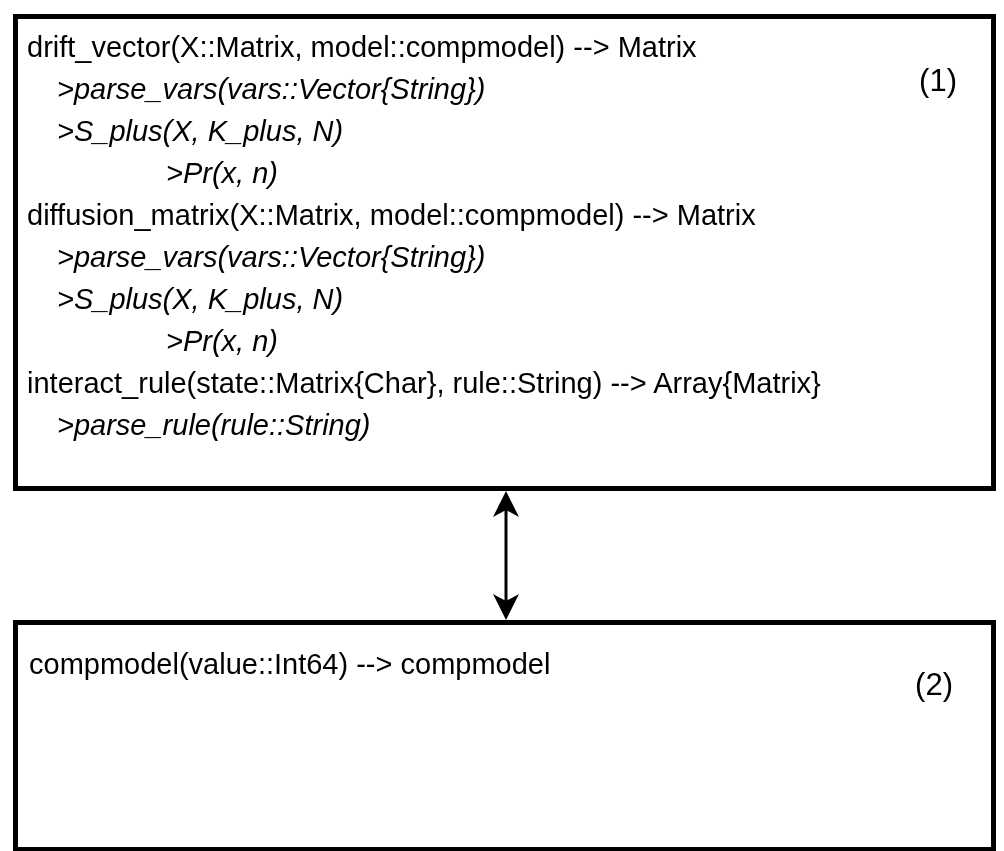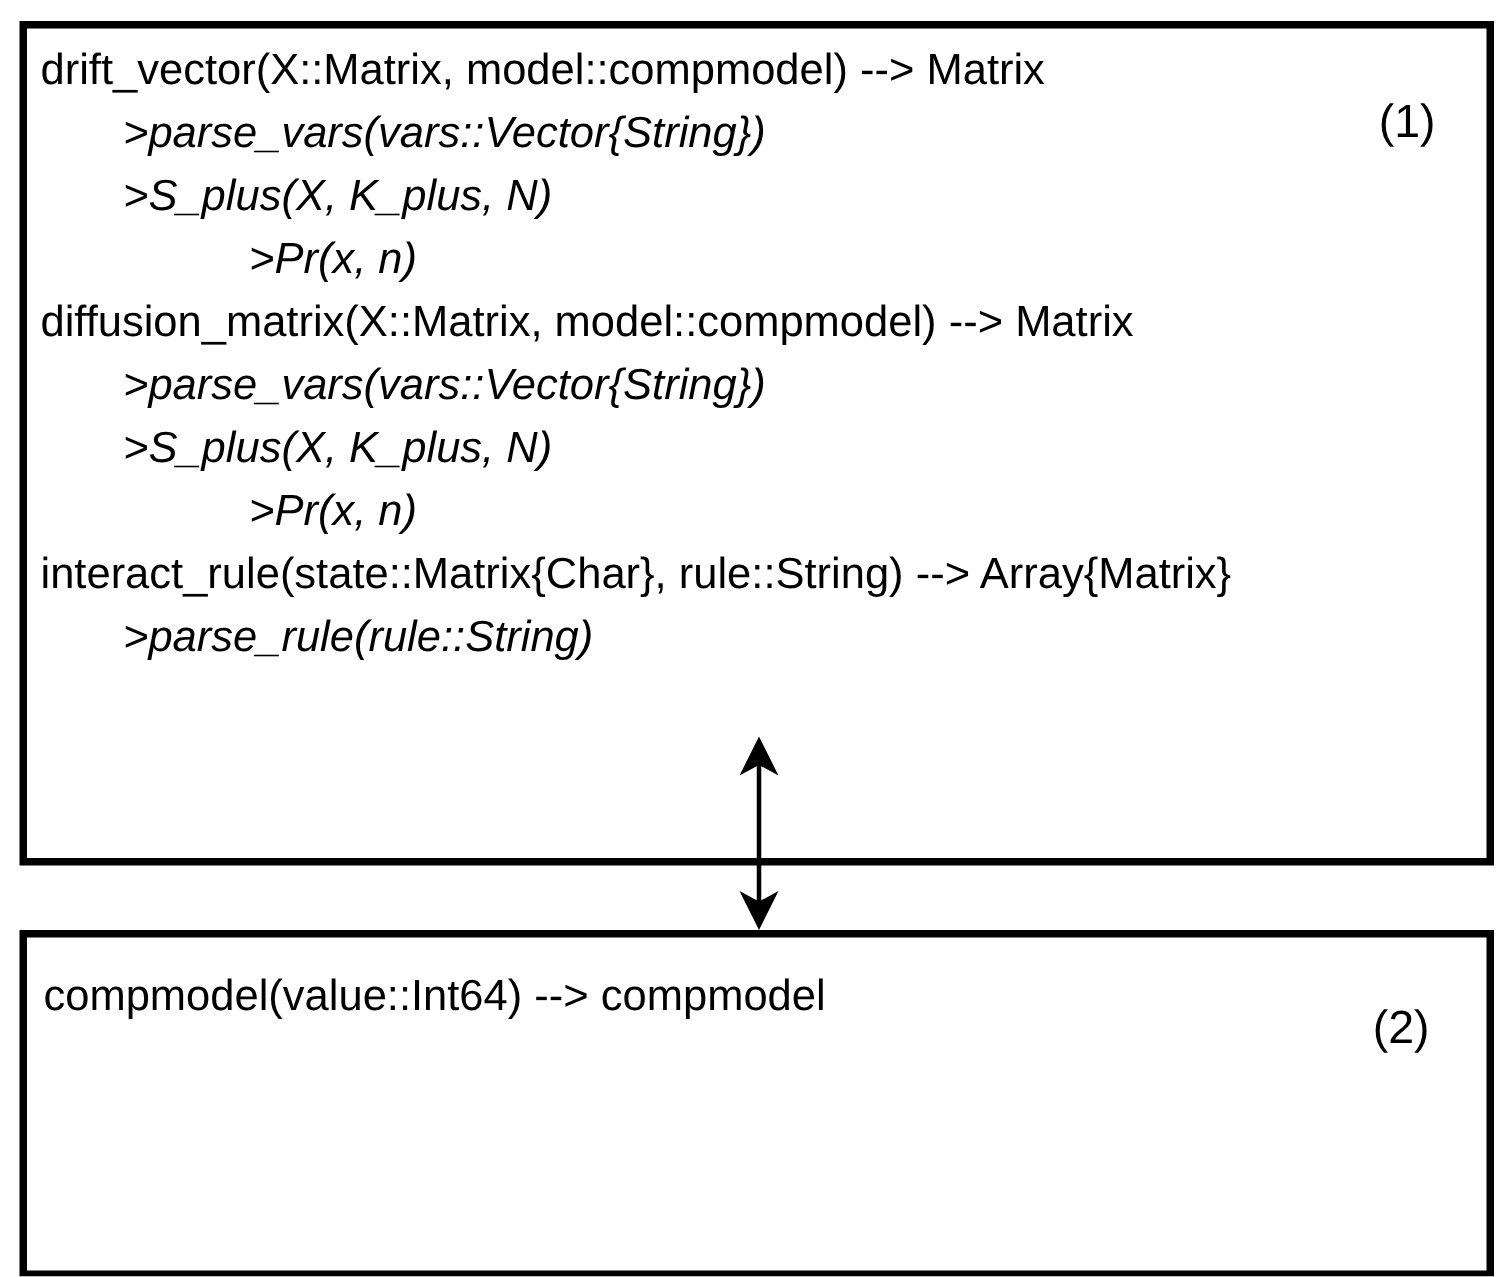--- a/index.html
+++ b/index.html
@@ -19,42 +19,42 @@
   .fn-box {
     position: absolute;
     box-sizing: border-box;
     border: 5px solid #000000;
     background: #ffffff;
   }
   .box-1 {
     left: 13px;
     top: 14px;
     width: 983px;
-    height: 563px;
+    height: 477px;
   }
   .box-2 {
     left: 13px;
     top: 620px;
     width: 983px;
     height: 232px;
   }
   .lines {
     font-size: 29px;
     white-space: pre;
   }
   .box-1 .lines {
     padding: 7px 10px 0 9px;
     line-height: 42px;
   }
   .box-2 .lines {
     padding: 21px 10px 0 11px;
     line-height: 37px;
   }
   .code-line.indent-0 { margin-left: 0; }
-  .code-line.indent-1 { margin-left: 55px; }
+  .code-line.indent-1 { margin-left: 30px; }
   .code-line.indent-2 { margin-left: 139px; }
   .code-line.italic { font-style: italic; }
   .box-label {
     position: absolute;
     font-size: 31px;
     line-height: 31px;
     color: #000000;
   }
   .box-1 .box-label { right: 34px; top: 46px; }
   .box-2 .box-label { right: 38px; top: 44px; }

